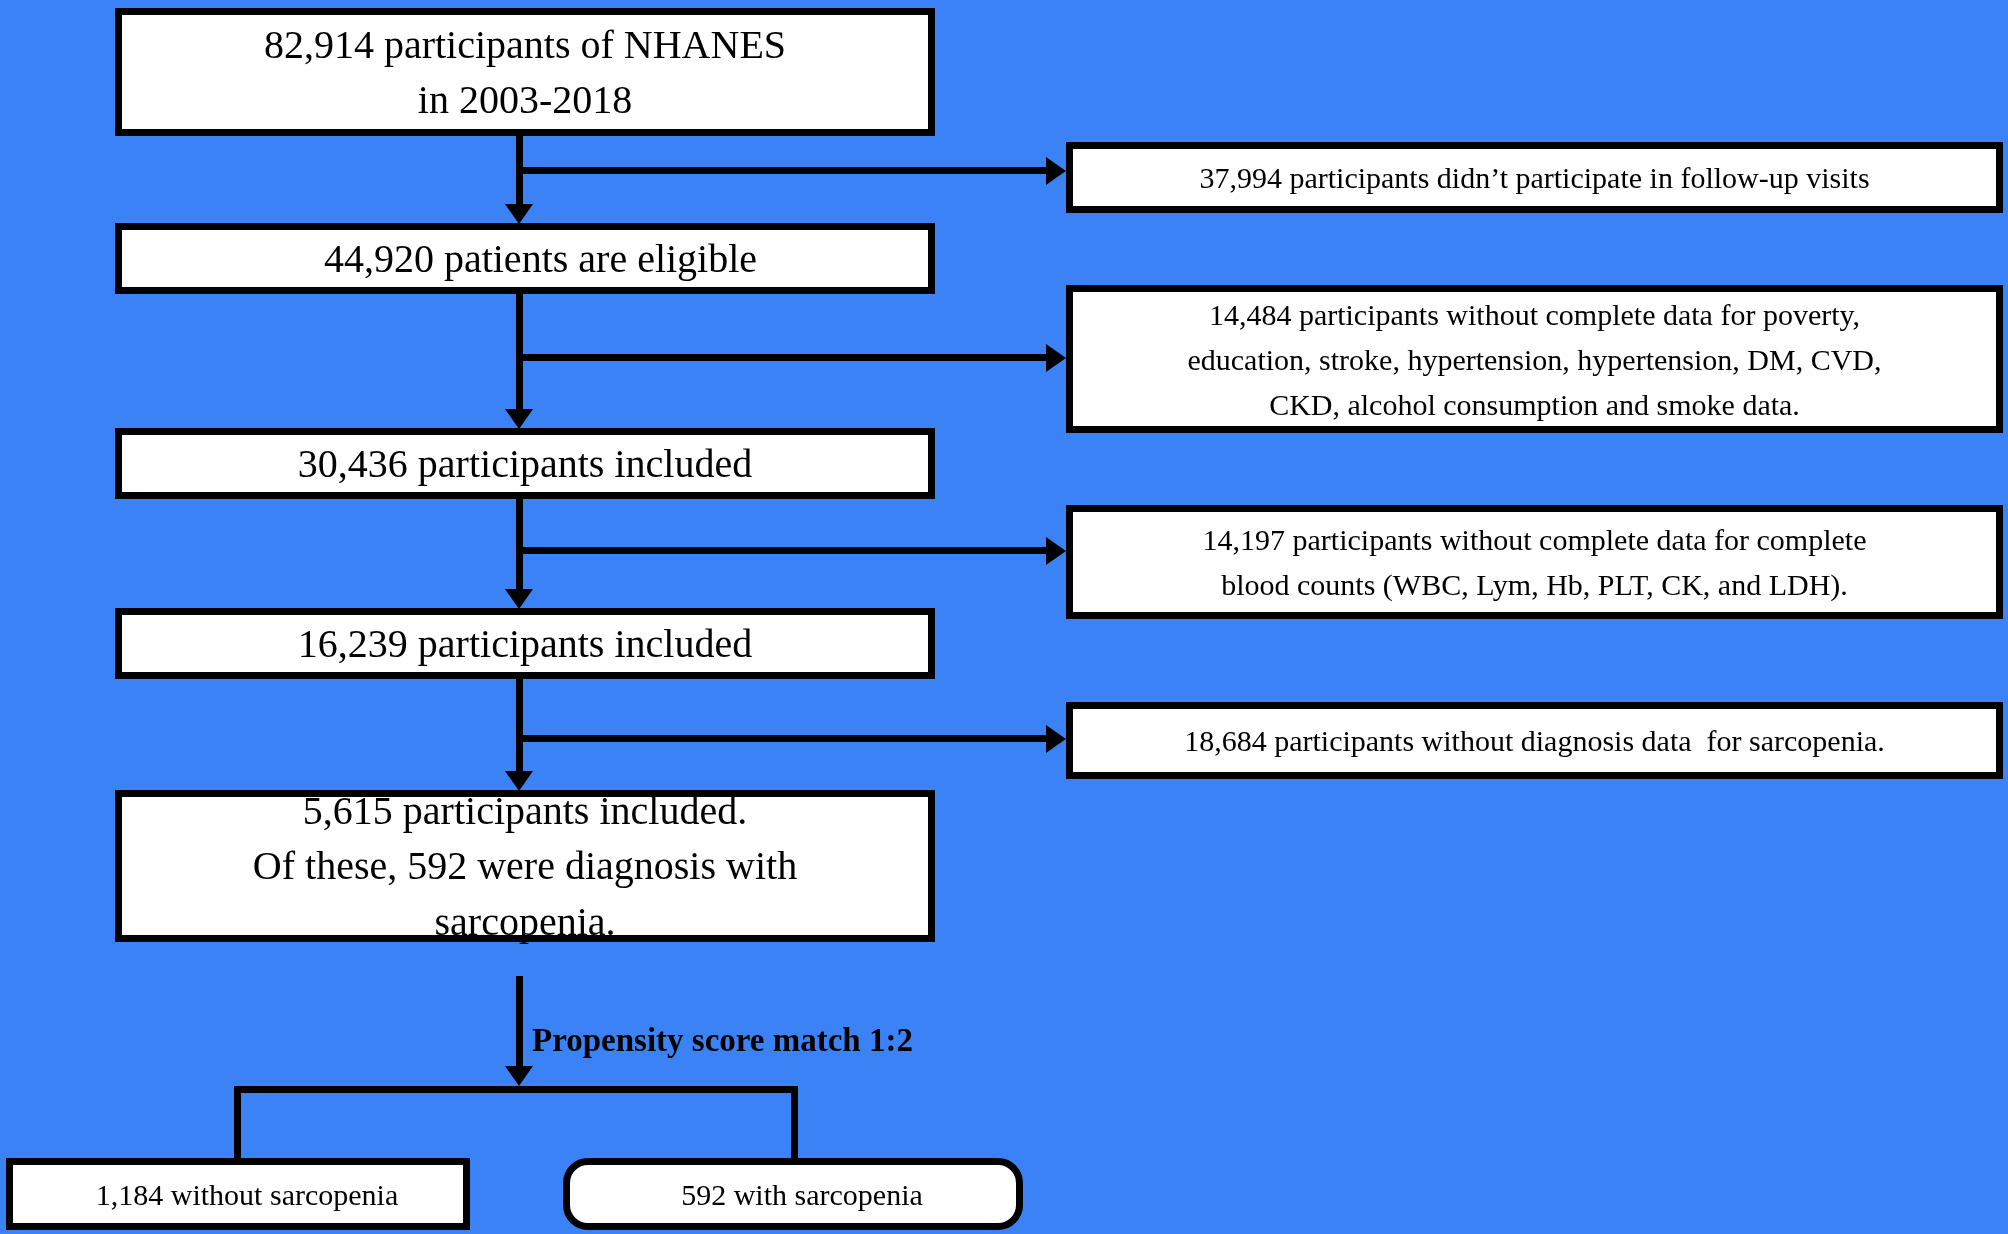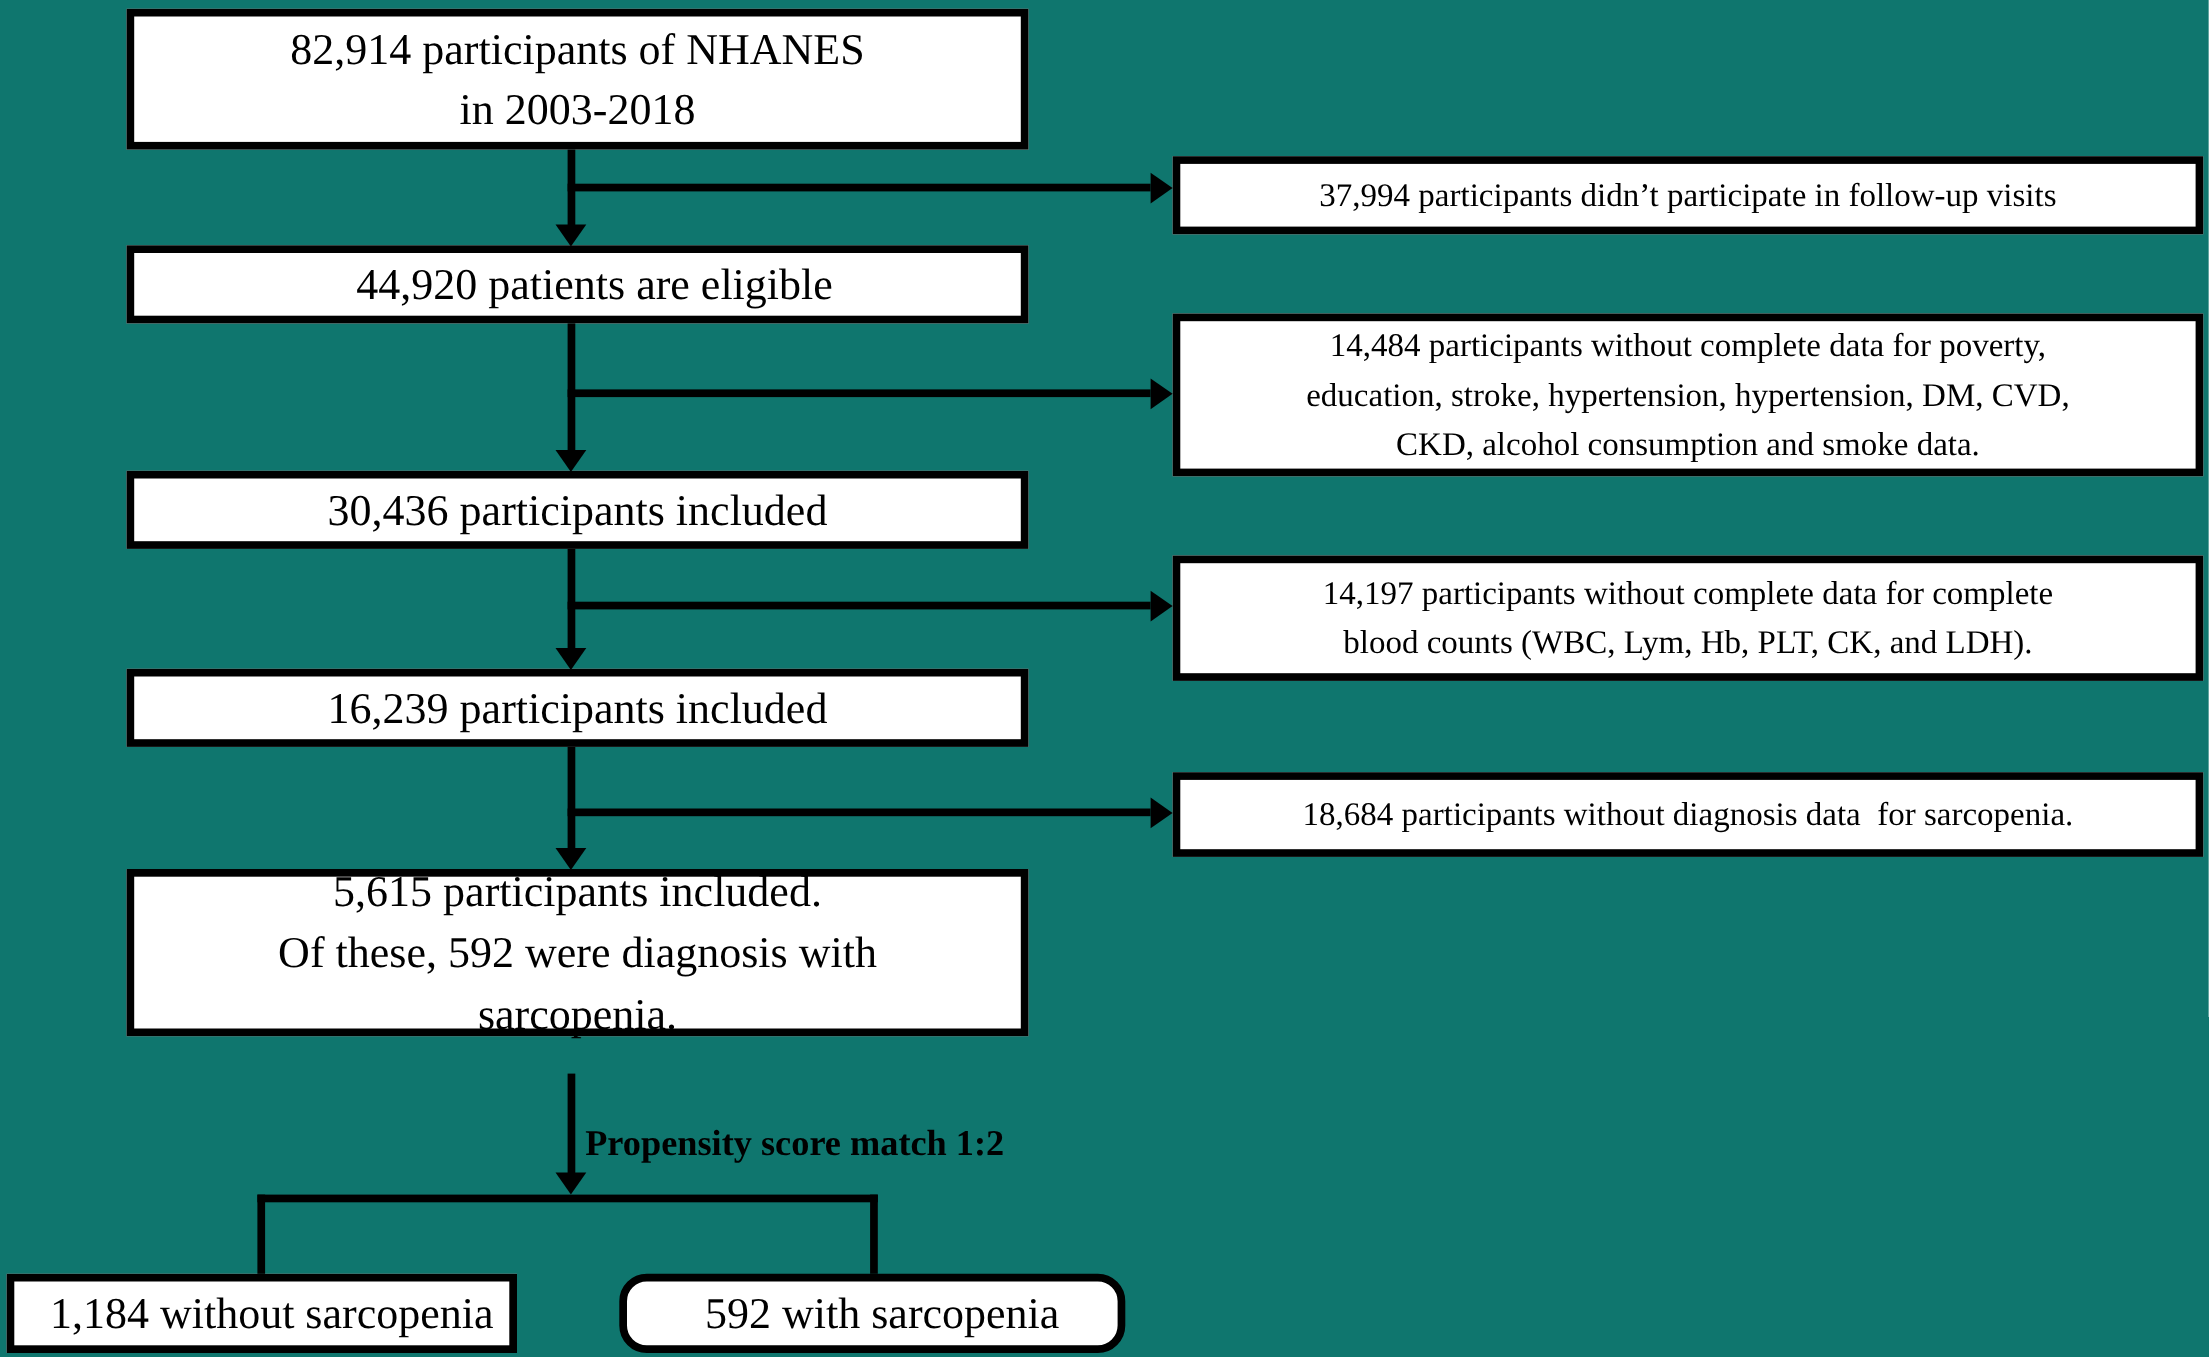--- a/index.html
+++ b/index.html
@@ -1,20 +1,20 @@
 <!DOCTYPE html>
 <html><head>
 <meta charset="utf-8">
 <style>
   html,body{margin:0;padding:0;background:#ffffff;}
   #canvas{
     position:relative;
     width:2008px;
     height:1234px;
-    background:#0f766e;
+    background:#3b82f6;
     font-family:"Liberation Serif","DejaVu Serif",serif;
     color:#000000;
     overflow:hidden;
   }
   .box{
     position:absolute;
     box-sizing:border-box;
     background:#ffffff;
     border:7px solid #000000;
     display:flex;
@@ -22,21 +22,21 @@
     justify-content:center;
     text-align:center;
   }
   .box .label{
     white-space:pre-wrap;
     display:block;
     width:100%;
   }
   .lbox{font-size:40px;line-height:1.38;}
   .rbox{font-size:30px;line-height:1.5;}
-  .bbox{font-size:40px;line-height:1.3;padding-left:18px;}
+  .bbox{font-size:30px;line-height:1.3;padding-left:18px;}
   
   #box-nhanes          {left:115px; top:8px;    width:820px; height:128px;}
   #box-eligible        {left:115px; top:223px;  width:820px; height:71px;padding-left:31px;}
   #box-included-30436  {left:115px; top:428px;  width:820px; height:71px;}
   #box-included-16239  {left:115px; top:608px;  width:820px; height:71px;}
   #box-included-5615   {left:115px; top:790px;  width:820px; height:152px;}
   
   #box-excl-followup   {left:1066px; top:142px; width:937px; height:71px;}
   #box-excl-covariates {left:1066px; top:285px; width:937px; height:148px;}
   #box-excl-blood      {left:1066px; top:505px; width:937px; height:114px;}

